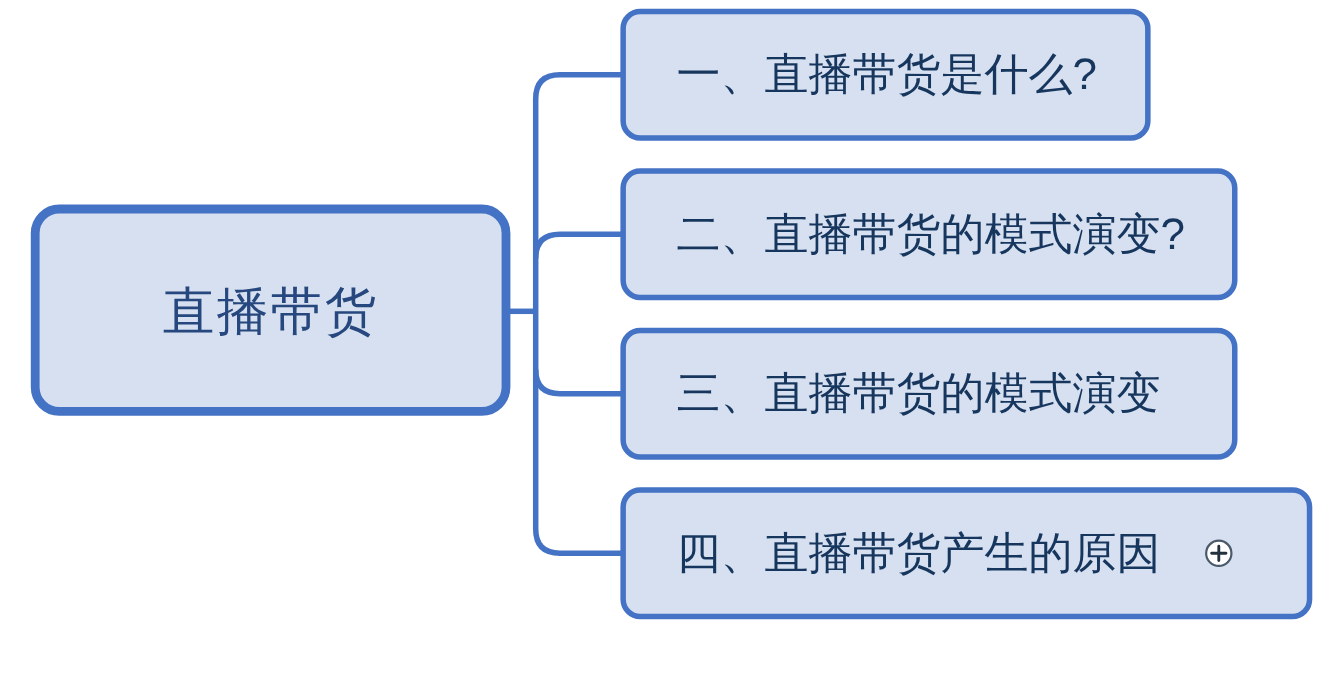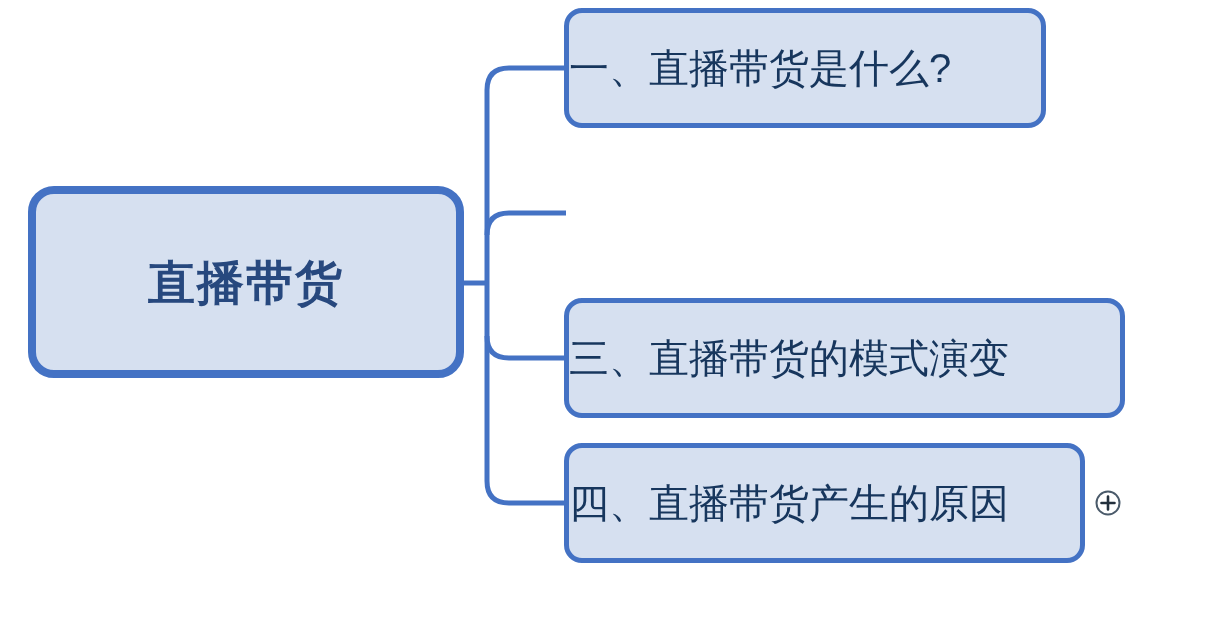--- a/index.html
+++ b/index.html
@@ -43,43 +43,44 @@
     left: 28px;
     top: 186px;
     width: 436px;
     height: 192px;
     border-width: 8px;
     border-radius: 26px;
     justify-content: center;
   }
   .node-root .node-label {
     font-size: 47px;
-    font-weight: bold;
+    font-weight: normal;
     color: #27487e;
     letter-spacing: 2px;
     line-height: 1;
   }
 
   .node-child {
     border-width: 5px;
     border-radius: 18px;
+    padding-left: 46px;
     height: 120px;
   }
   .node-child .node-label {
     font-size: 40px;
     font-weight: normal;
     color: #17365d;
     line-height: 1;
     white-space: nowrap;
   }
 
   .node-c1 { left: 564px; top:   8px; width: 482px; }
   .node-c2 { left: 564px; top: 153px; width: 561px; }
   .node-c3 { left: 564px; top: 298px; width: 561px; }
-  .node-c4 { left: 564px; top: 443px; width: 521px; }
+  .node-c4 { left: 564px; top: 443px; width: 629px; }
 
   
   .expand-toggle {
     position: absolute;
     left: 1092px;
     top: 487px;
     width: 32px;
     height: 32px;
     display: flex;
     align-items: center;
@@ -111,20 +112,23 @@
   </svg>
 
   <div class="node node-root">
     <span class="node-label">直播带货</span>
   </div>
 
   <div class="node node-child node-c1">
     <span class="node-label">一、直播带货是什么?</span>
   </div>
 
+  <div class="node node-child node-c2">
+    <span class="node-label">二、直播带货的模式演变?</span>
+  </div>
 
   <div class="node node-child node-c3">
     <span class="node-label">三、直播带货的模式演变</span>
   </div>
 
   <div class="node node-child node-c4">
     <span class="node-label">四、直播带货产生的原因</span>
   </div>
 
   <div class="expand-toggle">

